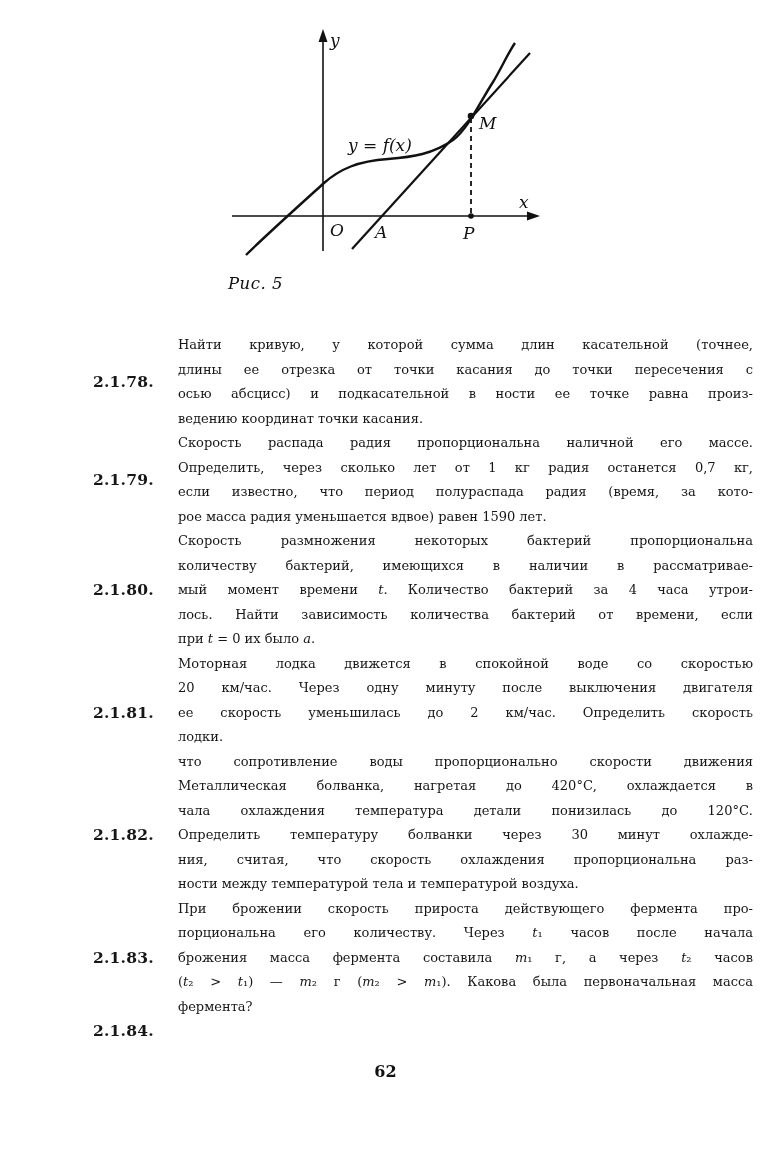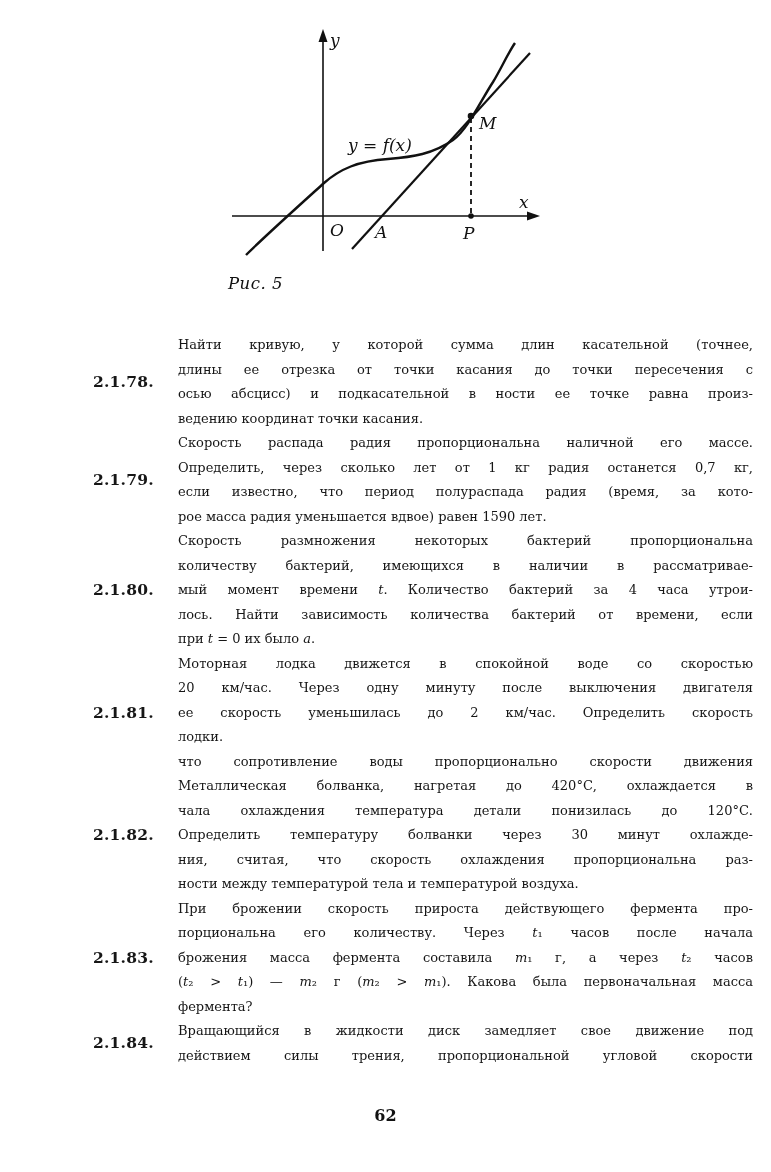--- a/index.html
+++ b/index.html
@@ -62,21 +62,21 @@
     white-space: nowrap;
     text-align: justify;
     text-align-last: justify;
   }
   .pline.last { text-align-last: left; }
   .pline i { font-style: italic; }
 
   .pageno {
     position: absolute;
     left: 0;
-    top: 1106px;
+    top: 1062px;
     width: 771px;
     text-align: center;
     font-size: 16px;
     font-weight: 600;
     color: #111;
   }
 </style>
 </head>
 <body>
 
@@ -172,23 +172,19 @@
         <div class="pline">При брожении скорость прироста действующего фермента про-</div>
         <div class="pline">порциональна его количеству. Через <i>t</i>₁ часов после начала</div>
         <div class="pline">брожения масса фермента составила <i>m</i>₁ г, а через <i>t</i>₂ часов</div>
         <div class="pline">(<i>t</i>₂ &gt; <i>t</i>₁) — <i>m</i>₂ г (<i>m</i>₂ &gt; <i>m</i>₁). Какова была первоначальная масса</div>
         <div class="pline last">фермента?</div>
       </div>
     </div>
 
     <div class="prob">
       <div class="pnum">2.1.84.</div>
-      <div class="ptext">
-        <div class="pline">Вращающийся в жидкости диск замедляет свое движение под</div>
-        <div class="pline">действием силы трения, пропорциональной угловой скорости</div>
-      </div>
     </div>
 
   </div>
 
   <div class="pageno">62</div>
 
 </div>
 
 </body></html>

